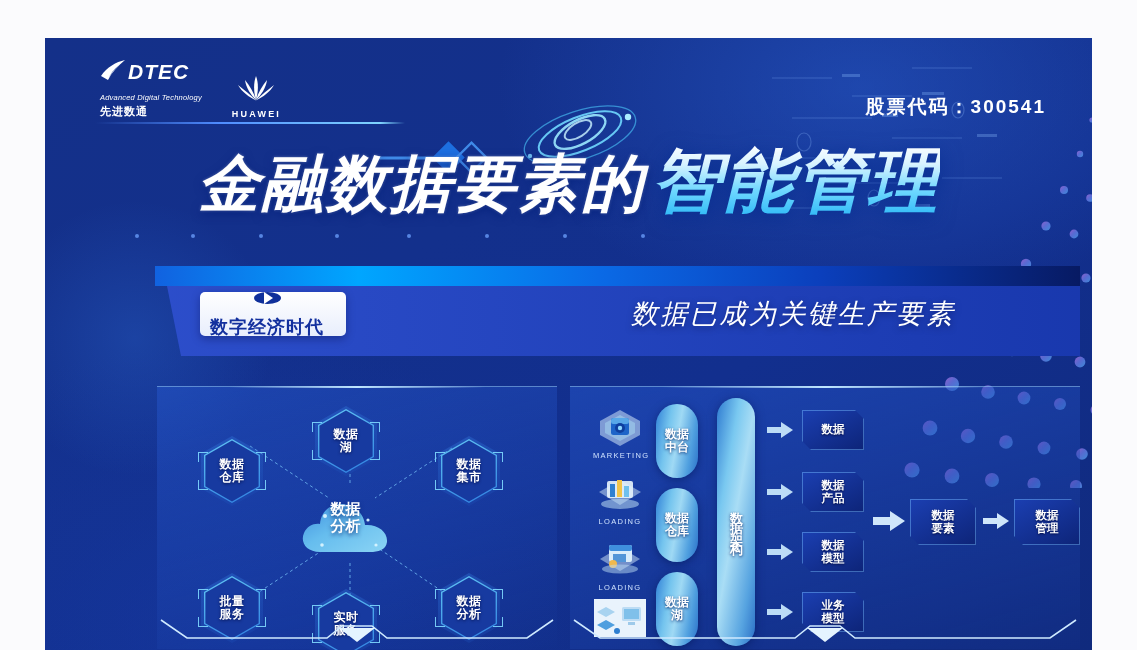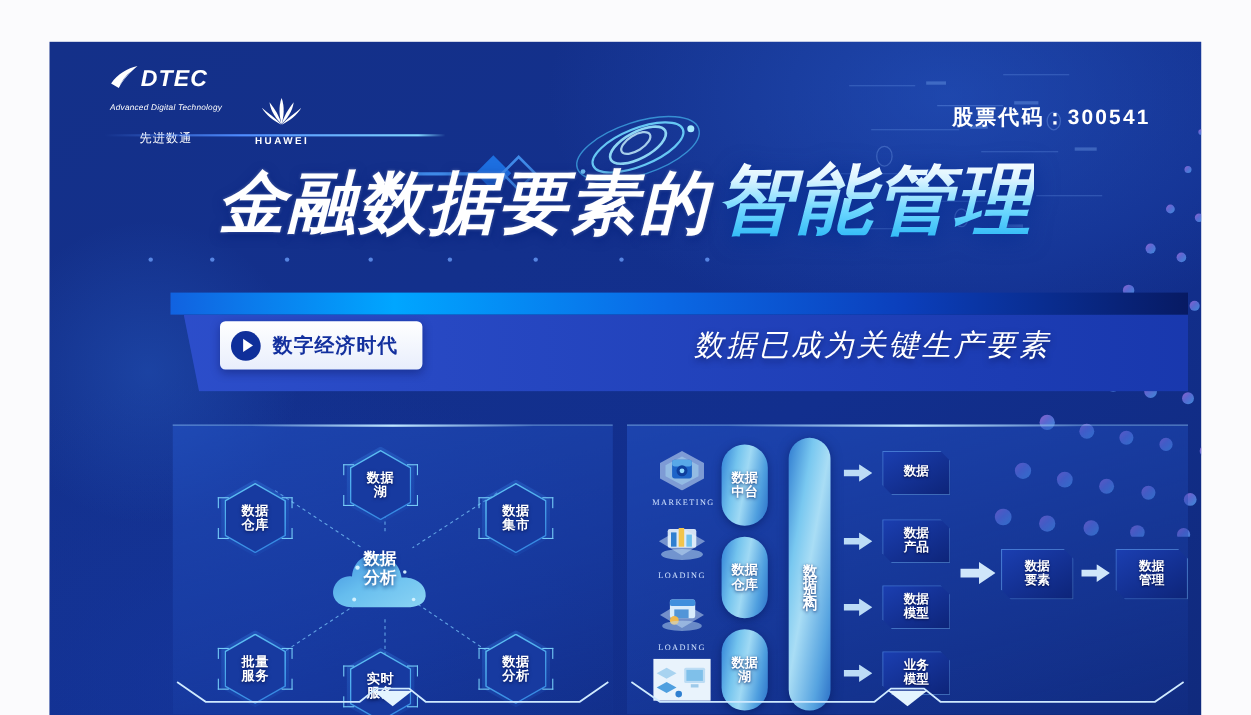--- a/index.html
+++ b/index.html
@@ -21,21 +21,21 @@
     background:radial-gradient(circle,rgba(60,140,255,.20),rgba(0,0,0,0) 65%);}
   .dotrow{position:absolute;left:90px;top:196px;width:560px;height:10px;}
   .dotrow i{position:absolute;width:4px;height:4px;border-radius:50%;background:#6ea2ff;opacity:.75;}
 
   
   .logos{position:absolute;left:55px;top:22px;display:flex;align-items:flex-end;gap:30px;}
   .dtec{position:relative;color:#fff;}
   .dtec .main{display:flex;align-items:center;gap:2px;}
   .dtec .word{font-size:21px;font-weight:bold;font-style:italic;letter-spacing:1px;line-height:1;}
   .dtec .sub{font-size:7.5px;font-style:italic;letter-spacing:.2px;margin-top:11px;text-align:center;white-space:nowrap;}
-  .dtec .cn{font-size:11px;font-weight:normal;text-align:center;margin-top:16px;letter-spacing:1px;}
+  .dtec .cn{font-size:11px;font-weight:bold;margin-top:2px;letter-spacing:1px;}
   .huawei{color:#fff;text-align:center;}
   .huawei .hw-name{font-size:9px;font-weight:bold;letter-spacing:2.2px;margin-top:2px;}
   .logo-underline{position:absolute;left:50px;top:84px;width:310px;height:2px;
     background:linear-gradient(90deg,rgba(80,140,255,0) 0%,#4f8cff 40%,#7fd4ff 92%,rgba(120,200,255,0) 100%);}
 
   .stockcode{position:absolute;right:46px;top:56px;color:#fff;font-size:19px;font-weight:bold;letter-spacing:2px;white-space:nowrap;}
 
   .swirl{position:absolute;left:455px;top:52px;width:160px;height:90px;}
   .diamonds{position:absolute;left:330px;top:100px;width:130px;height:40px;}
 
@@ -50,21 +50,21 @@
   
   .banner{position:absolute;left:110px;top:228px;width:925px;height:100px;}
   .banner .strip{position:absolute;left:0;top:0;width:925px;height:20px;
     background:linear-gradient(90deg,#1162e0 0%,#00a6ff 22%,#0a6ae6 48%,#0b3fbc 72%,#071a63 100%);}
   .banner .body{position:absolute;left:12px;top:20px;width:913px;height:70px;background:#1c40c6;
     clip-path:polygon(0 0,100% 0,100% 100%,14px 100%);}
   .banner .bodyshade{position:absolute;left:12px;top:20px;width:913px;height:70px;
     background:linear-gradient(90deg,rgba(255,255,255,.07),rgba(0,0,0,.12));
     clip-path:polygon(0 0,100% 0,100% 100%,14px 100%);}
   .pill{position:absolute;left:45px;top:26px;height:44px;padding:0 22px 0 10px;display:flex;align-items:center;gap:11px;
-    background:linear-gradient(180deg,#ffffff,#e8eefc);border-radius:5px;box-shadow:0 3px 9px rgba(0,10,60,.35);}
+    background:linear-gradient(180deg,#ffffff,#e8eefc);border-radius:5px;box-shadow:0 3px 9px rgba(0,10,60,.35);flex-direction:column;}
   .pill .play{width:27px;height:27px;border-radius:50%;background:#0f2f9a;display:flex;align-items:center;justify-content:center;}
   .pill .play span{width:0;height:0;border-left:9px solid #fff;border-top:6px solid transparent;border-bottom:6px solid transparent;margin-left:3px;}
   .pill .ptext{color:#13309e;font-size:18px;font-weight:bold;letter-spacing:1px;white-space:nowrap;}
   .headline{position:absolute;left:378px;top:30px;width:520px;text-align:center;color:#fff;font-size:27px;
     font-style:italic;font-weight:500;letter-spacing:2.5px;white-space:nowrap;text-shadow:0 2px 6px rgba(0,10,60,.5);}
 
   
   .panel{position:absolute;top:348px;height:262px;
     background:linear-gradient(165deg,rgba(36,84,200,.55),rgba(18,48,140,.25));
     border-top:1px solid rgba(150,205,255,.55);}
@@ -88,21 +88,21 @@
   .hex .br.tl{left:-3px;top:16px;border-right:0;border-bottom:0;}
   .hex .br.tr{right:-3px;top:16px;border-left:0;border-bottom:0;}
   .hex .br.bl{left:-3px;bottom:16px;border-right:0;border-top:0;}
   .hex .br.brr{right:-3px;bottom:16px;border-left:0;border-top:0;}
 
   .cloud{position:absolute;left:253px;top:452px;width:95px;height:68px;}
   .cloudtext{position:absolute;left:253px;top:462px;width:95px;text-align:center;color:#fff;font-size:15px;font-weight:bold;
     line-height:1.15;text-shadow:0 2px 4px rgba(0,40,120,.85);}
 
   
-  .srcicon{position:absolute;width:54px;font-family:Liberation Serif, serif;}
+  .srcicon{position:absolute;width:54px;}
   .srcicon .lbl{text-align:center;color:#cfe2ff;font-size:7.5px;letter-spacing:1.3px;margin-top:1px;}
   .capsule{position:absolute;width:42px;height:74px;border-radius:21px;
     background:linear-gradient(100deg,#2f7fd6 0%,#74c4ee 30%,#9fd9f4 50%,#4f9fdf 78%,#2a6fc8 100%);
     display:flex;align-items:center;justify-content:center;box-shadow:0 2px 8px rgba(0,20,80,.5);}
   .capsule .lbl{color:#fff;font-size:12px;font-weight:bold;line-height:1.12;text-align:center;text-shadow:0 1px 3px rgba(0,30,100,.9);}
   .pillar{position:absolute;left:672px;top:360px;width:38px;height:248px;border-radius:19px;
     background:linear-gradient(100deg,#2e7ad0 0%,#79c8f0 28%,#a9ddf5 48%,#56a3e0 80%,#2b6fc6 100%);
     display:flex;align-items:center;justify-content:center;box-shadow:0 2px 10px rgba(0,20,80,.5);}
   .pillar .lbl{color:#fff;font-size:13px;font-weight:bold;letter-spacing:10px;writing-mode:vertical-rl;
     text-shadow:0 1px 3px rgba(0,30,100,.9);}

